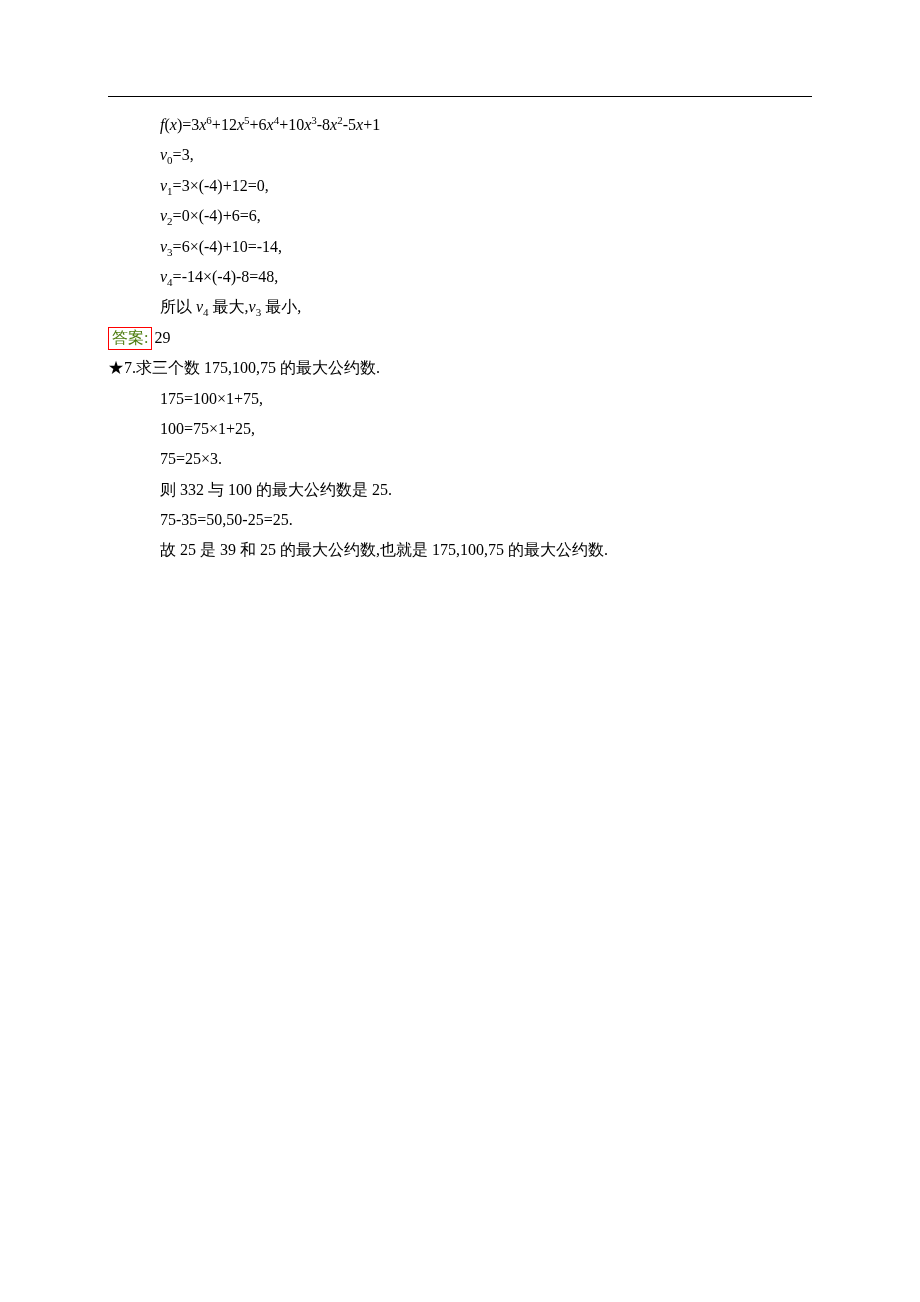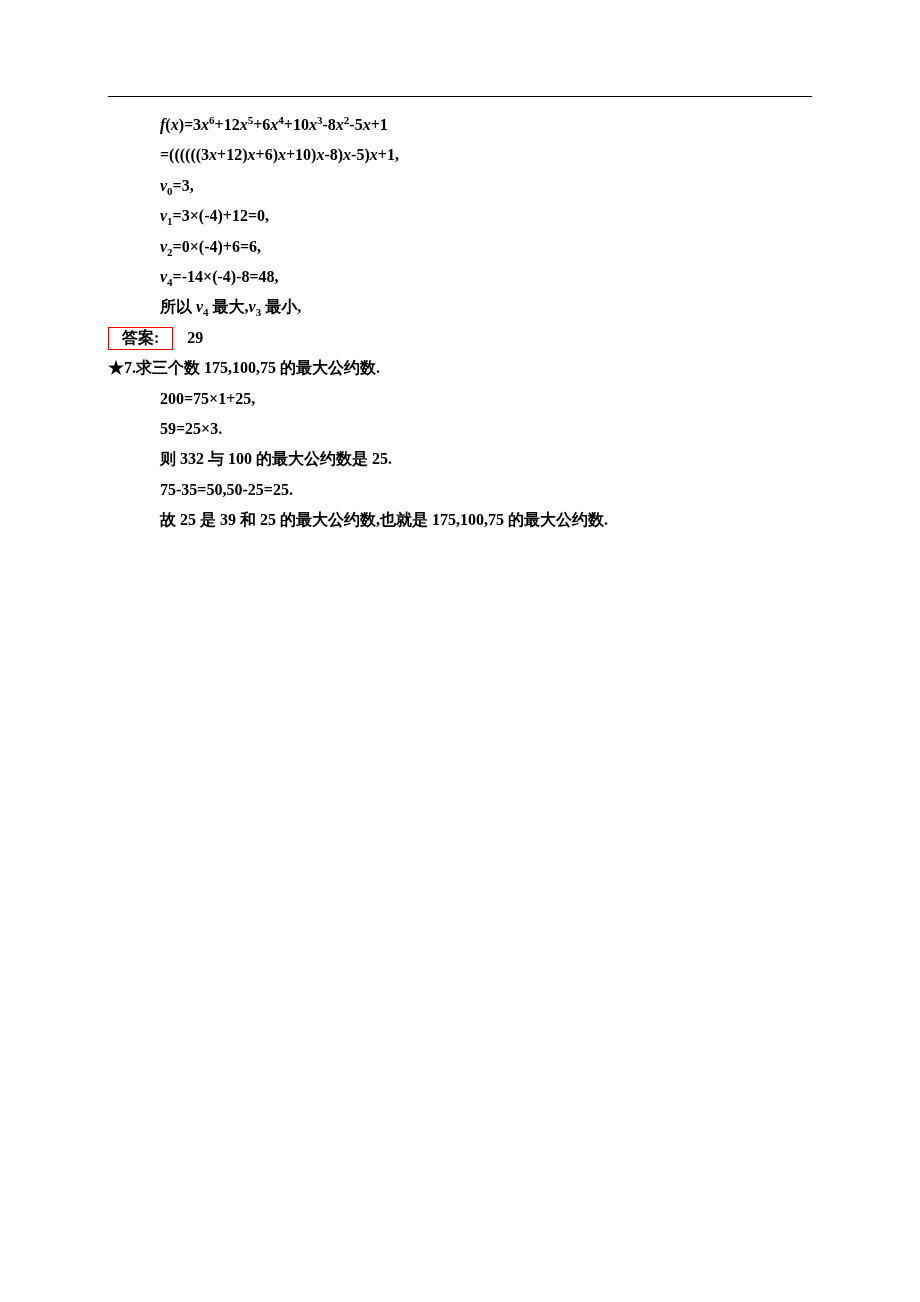--- a/index.html
+++ b/index.html
@@ -22,81 +22,82 @@
     }
     .content {
       position: absolute;
       top: 110px;
       left: 108px;
       right: 108px;
     }
     .indent {
       padding-left: 52px;
     }
-    .line { white-space: nowrap; font-weight: bold; }
+    .line { white-space: nowrap; }
     .answer-box, .solve-box {
       display: inline-block;
       border: 1.5px solid #ff0000;
-      color: #000000;
-      padding: 0 13px;
+      color: #4d7c0f;
+      padding: 0 3px;
       font-family: "SimSun", serif;
       line-height: 1.3;
-      margin-right: 14px;
+      margin-right: 2px;
     }
     .sub { vertical-align: sub; font-size: 11px; line-height: 0; }
     .sup { vertical-align: super; font-size: 11px; line-height: 0; }
     .it { font-style: italic; }
     .cn { font-family: "SimSun", serif; }
     .star { font-family: "SimSun", serif; }
   </style>
 </head>
 <body>
 
 <div class="top-rule"></div>
 
 <div class="content">
 
   <div class="indent line">
     <span class="it">f</span>(<span class="it">x</span>)=3<span class="it">x</span><span class="sup">6</span>+12<span class="it">x</span><span class="sup">5</span>+6<span class="it">x</span><span class="sup">4</span>+10<span class="it">x</span><span class="sup">3</span>-8<span class="it">x</span><span class="sup">2</span>-5<span class="it">x</span>+1
   </div>
 
-  <div class="indent line">
-    =((((((3<span class="it">x</span>+12)<span class="it">x</span>+6)<span class="it">x</span>+10)<span class="it">x</span>-8)<span class="it">x</span>-5)<span class="it">x</span>+1,
-  </div>
 
   <div class="indent line">
     <span class="it">v</span><span class="sub">0</span>=3,
   </div>
 
   <div class="indent line">
     <span class="it">v</span><span class="sub">1</span>=3×(-4)+12=0,
   </div>
 
   <div class="indent line">
     <span class="it">v</span><span class="sub">2</span>=0×(-4)+6=6,
   </div>
 
+  <div class="indent line">
+    <span class="it">v</span><span class="sub">3</span>=6×(-4)+10=-14,
+  </div>
 
   <div class="indent line">
     <span class="it">v</span><span class="sub">4</span>=-14×(-4)-8=48,
   </div>
 
   <div class="indent line cn">
     所以 <span class="it" style="font-family:'Times New Roman'">v</span><span class="sub" style="font-family:'Times New Roman'">4</span> 最大,<span class="it" style="font-family:'Times New Roman'">v</span><span class="sub" style="font-family:'Times New Roman'">3</span> 最小,
   </div>
 
 
   <div class="line">
     <span class="answer-box">答案:</span><span>29</span>
   </div>
 
   <div class="line cn">
     <span class="star">★</span><span>7.</span><span>求三个数 175,100,75 的最大公约数.</span>
   </div>
 
 
-  <div class="indent line">200=75×1+25,</div>
-  <div class="indent line">59=25×3.</div>
+  <div class="indent line">175=100×1+75,</div>
+  <div class="indent line">100=75×1+25,</div>
+  <div class="indent line">75=25×3.</div>
   <div class="indent line cn">则 332 与 100 的最大公约数是 25.</div>
   <div class="indent line">75-35=50,50-25=25.</div>
   <div class="indent line cn">故 25 是 39 和 25 的最大公约数,也就是 175,100,75 的最大公约数.</div>
 
 </div>
 
 </body></html>

